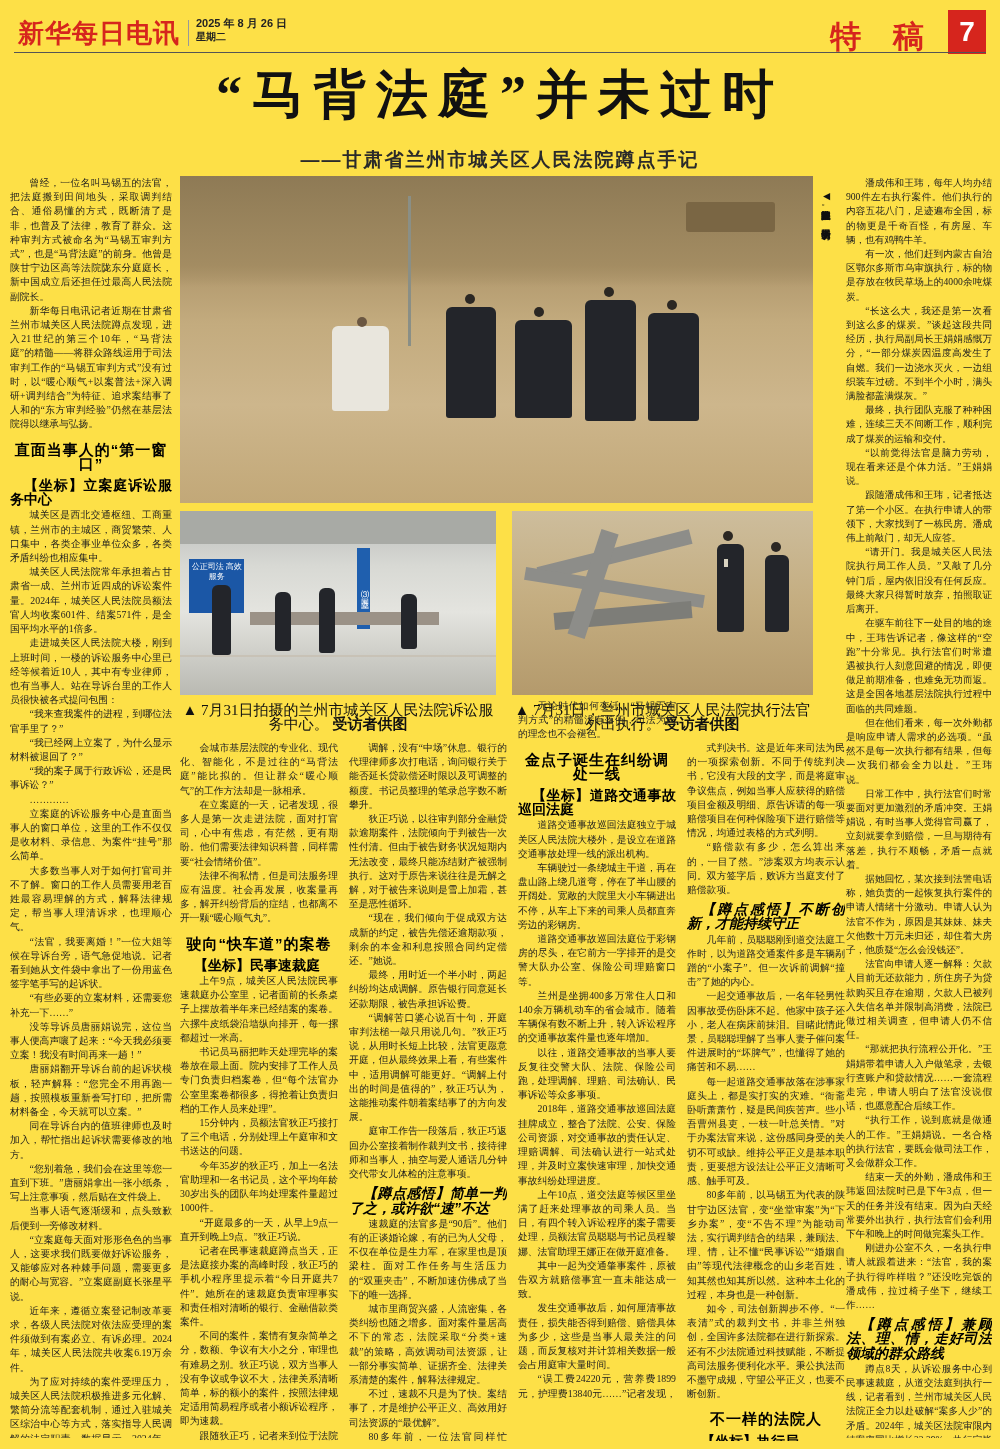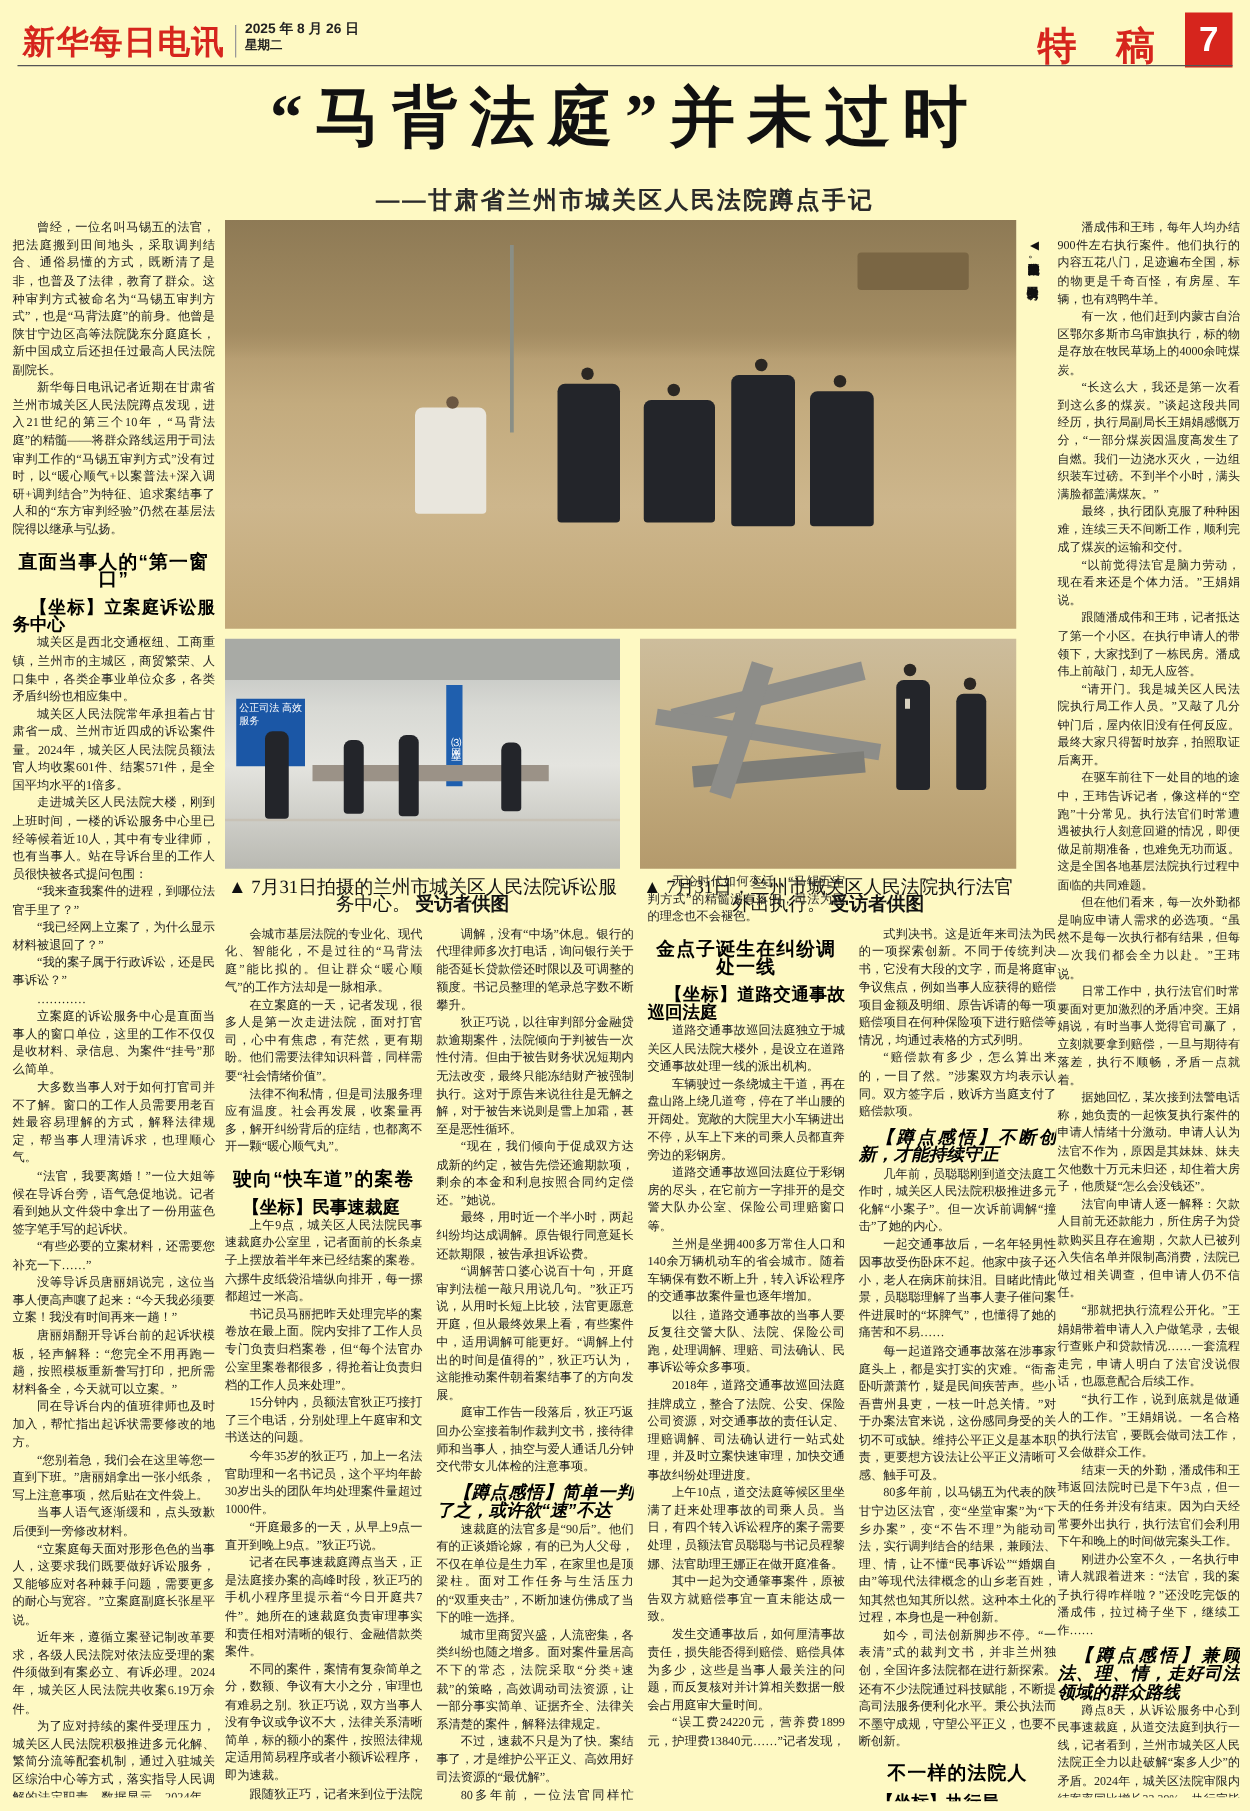--- a/index.html
+++ b/index.html
@@ -1,16 +1,16 @@
 <!DOCTYPE html>
 <html><head>
 <meta charset="utf-8">
 <style>
   html,body{margin:0;padding:0;background:#e8e8e4;}
-  .page{position:relative;width:1000px;height:1449px;margin:0 auto;background:#fef9c3;overflow:hidden;
+  .page{position:relative;width:1000px;height:1449px;margin:0 auto;background:#fde047;overflow:hidden;
         font-family:"Liberation Serif",serif;color:#1c1c1c;}
   
   .logo{position:absolute;left:18px;top:16px;font-size:26px;font-weight:900;color:#d6251d;
         font-family:"Liberation Serif",serif;letter-spacing:1px;}
   .mast-divider{position:absolute;left:188px;top:20px;width:1px;height:26px;background:#999;}
   .dateblock{position:absolute;left:196px;top:16px;line-height:1.3;font-family:"Liberation Sans",sans-serif;}
   .date{font-size:11px;font-weight:bold;color:#222;}
   .weekday{font-size:10px;font-weight:bold;color:#222;}
   .section-name{position:absolute;right:64px;top:16px;font-size:31px;font-weight:900;color:#d6251d;
         letter-spacing:12px;font-family:"Liberation Serif",serif;}
@@ -47,21 +47,21 @@
         background:linear-gradient(180deg,#8e7a55 0%,#a38c62 80%,rgba(163,140,98,0) 100%);}
   .hut{position:absolute;background:#7a6644;border-radius:3px;}
   .pole{position:absolute;width:3px;background:#8a8f86;}
   .fig{position:absolute;background:#23252a;border-radius:6px 6px 3px 3px;}
   .fig.white{background:#e9e6dd;}
   .head{position:absolute;width:10px;height:10px;border-radius:50%;background:#2b2723;}
   .photo-left{left:180px;top:511px;width:316px;height:184px;
         background:linear-gradient(180deg,#b9bcb9 0%,#d8d9d4 30%,#e4e4df 55%,#b9b9b2 100%);}
   .ceiling{position:absolute;left:0;top:0;width:100%;height:18%;background:#a8aaa5;}
   .blue-banner{position:absolute;background:#1b57a6;color:#fff;font-size:8px;line-height:1.3;
-        font-family:"Liberation Sans",sans-serif;text-align:left;padding:3px 2px;}
+        font-family:"Liberation Sans",sans-serif;text-align:center;padding:3px 2px;}
   .pillar-sign{position:absolute;background:#1f5fae;color:#fff;writing-mode:vertical-rl;
         font-size:8px;letter-spacing:1px;text-align:center;font-family:"Liberation Sans",sans-serif;padding:4px 1px;}
   .counter{position:absolute;background:#9b9287;}
   .floorline{position:absolute;left:0;width:100%;height:2px;background:#c8c2b6;}
   .photo-right{left:512px;top:511px;width:301px;height:184px;
         background:linear-gradient(180deg,#cdbd9c 0%,#c4ad80 50%,#b49a6c 100%);}
   .debris{position:absolute;background:#8d8d89;}
   .vest{position:absolute;width:4px;height:8px;background:#d8d2c0;}
   
   .caption{position:absolute;top:704px;font-size:15px;line-height:13px;color:#111;text-align:center;}
@@ -210,21 +210,21 @@
       <p class="para">2018年，道路交通事故巡回法庭挂牌成立，整合了法院、公安、保险公司资源，对交通事故的责任认定、理赔调解、司法确认进行一站式处理，并及时立案快速审理，加快交通事故纠纷处理进度。</p>
       <p class="para">上午10点，道交法庭等候区里坐满了赶来处理事故的司乘人员。当日，有四个转入诉讼程序的案子需要处理，员额法官员聪聪与书记员程黎娜、法官助理王娜正在做开庭准备。</p>
       <p class="para">其中一起为交通肇事案件，原被告双方就赔偿事宜一直未能达成一致。</p>
       <p class="para">发生交通事故后，如何厘清事故责任，损失能否得到赔偿、赔偿具体为多少，这些是当事人最关注的问题，而反复核对并计算相关数据一般会占用庭审大量时间。</p>
       <p class="para">“误工费24220元，营养费1899元，护理费13840元……”记者发现，在这次庭审中，法官和原被告双方拿着格式相同的赔偿速算表核对数据，仅用几分钟便完成了复杂的数据计算。</p>
     </div>
   <div class="col" id="col5">
       <p class="para">式判决书。这是近年来司法为民的一项探索创新。不同于传统判决书，它没有大段的文字，而是将庭审争议焦点，例如当事人应获得的赔偿项目金额及明细、原告诉请的每一项赔偿项目在何种保险项下进行赔偿等情况，均通过表格的方式列明。</p>
       <p class="para">“赔偿款有多少，怎么算出来的，一目了然。”涉案双方均表示认同。双方签字后，败诉方当庭支付了赔偿款项。</p>
       <h3 class="sub-head ins">【蹲点感悟】不断创新，才能持续守正</h3>
-      <p class="para italic">几年前，员聪聪刚到道交法庭工作时，城关区人民法院积极推进多元化解“小案子”。但一次诉前调解“撞击”了她的内心。</p>
+      <p class="para italic">几年前，员聪聪刚到道交法庭工作时，以为道路交通案件多是车辆剐蹭的“小案子”。但一次诉前调解“撞击”了她的内心。</p>
       <p class="para italic">一起交通事故后，一名年轻男性因事故受伤卧床不起。他家中孩子还小，老人在病床前抹泪。目睹此情此景，员聪聪理解了当事人妻子催问案件进展时的“坏脾气”，也懂得了她的痛苦和不易……</p>
       <p class="para italic">每一起道路交通事故落在涉事家庭头上，都是实打实的灾难。“衙斋卧听萧萧竹，疑是民间疾苦声。些小吾曹州县吏，一枝一叶总关情。”对于办案法官来说，这份感同身受的关切不可或缺。维持公平正义是基本职责，更要想方设法让公平正义清晰可感、触手可及。</p>
       <p class="para italic">80多年前，以马锡五为代表的陕甘宁边区法官，变“坐堂审案”为“下乡办案”，变“不告不理”为能动司法，实行调判结合的结果，兼顾法、理、情，让不懂“民事诉讼”“婚姻自由”等现代法律概念的山乡老百姓，知其然也知其所以然。这种本土化的过程，本身也是一种创新。</p>
       <p class="para italic">如今，司法创新脚步不停。“一表清”式的裁判文书，并非兰州独创，全国许多法院都在进行新探索。还有不少法院通过科技赋能，不断提高司法服务便利化水平。秉公执法而不墨守成规，守望公平正义，也要不断创新。</p>
       <h2 class="sec-head">不一样的法院人</h2>
       <h3 class="sub-head">【坐标】执行局</h3>
     </div>
   <div class="col" id="colR">
       <p class="para">潘成伟和王玮，每年人均办结900件左右执行案件。他们执行的内容五花八门，足迹遍布全国，标的物更是千奇百怪，有房屋、车辆，也有鸡鸭牛羊。</p>
       <p class="para">有一次，他们赶到内蒙古自治区鄂尔多斯市乌审旗执行，标的物是存放在牧民草场上的4000余吨煤炭。</p>

